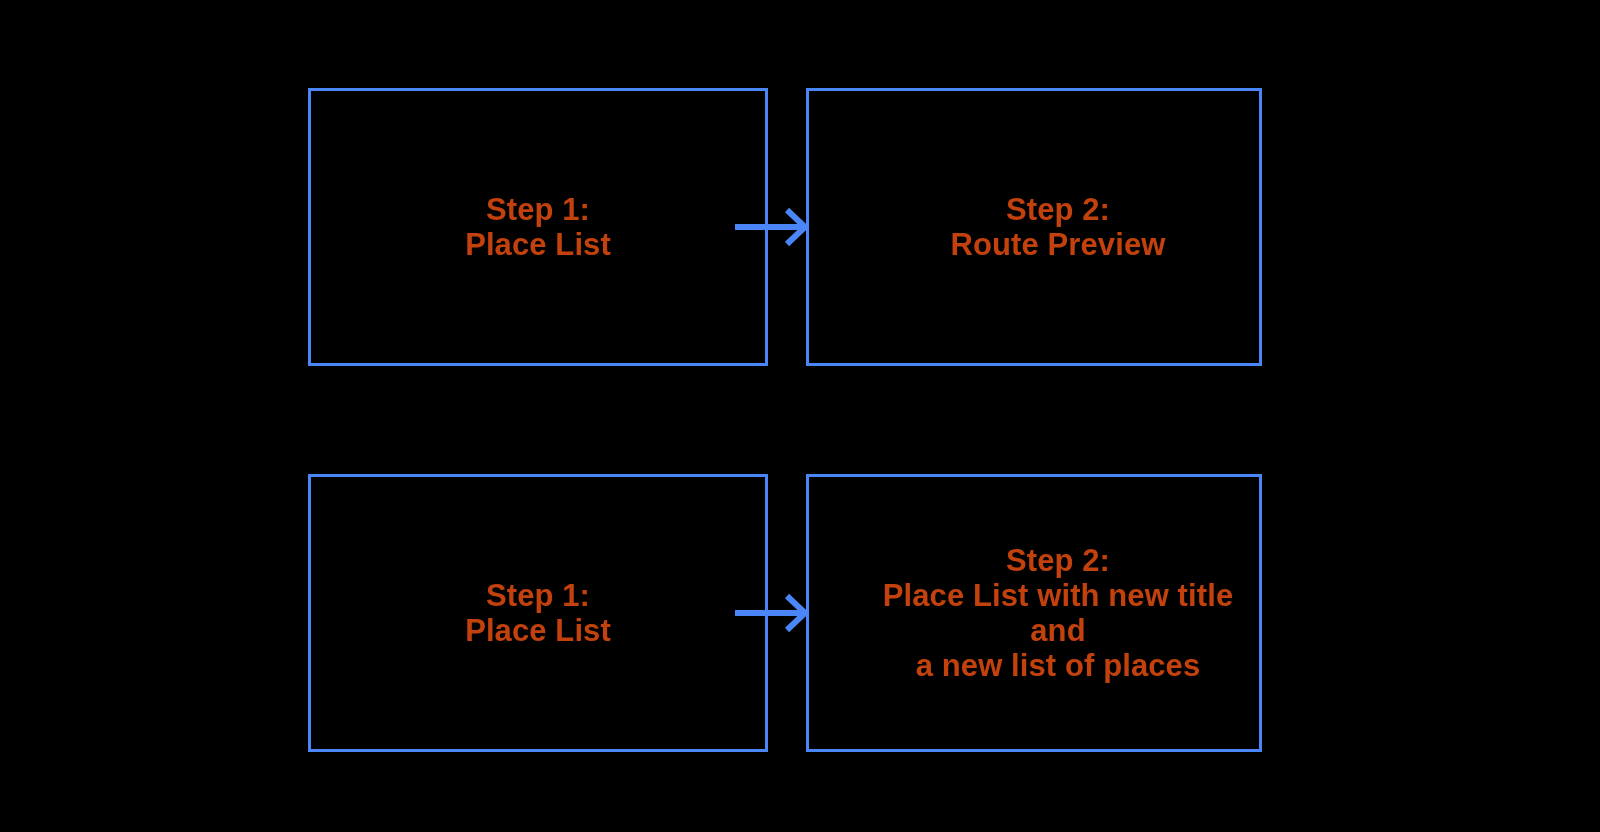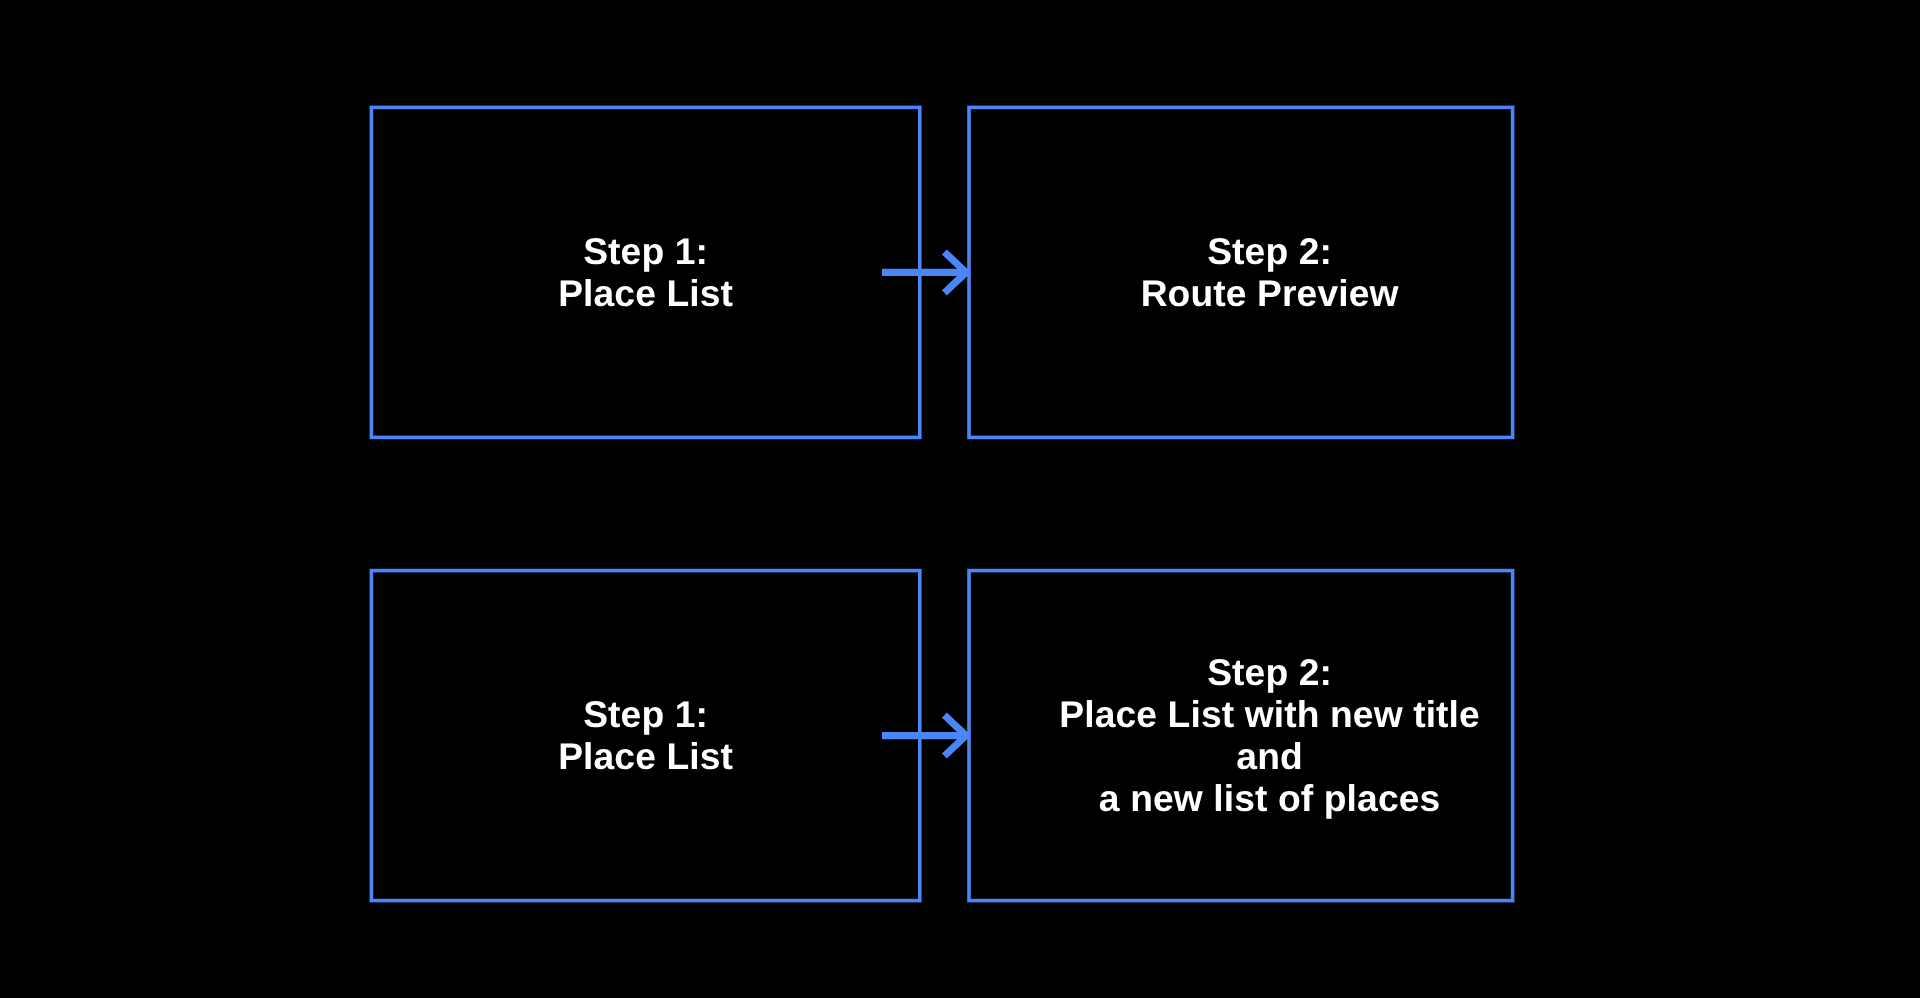--- a/index.html
+++ b/index.html
@@ -40,21 +40,21 @@
     background: transparent;
     display: flex;
     align-items: center;
     justify-content: center;
     text-align: center;
   }
   .step-box.box-left  { left: 308px; width: 460px; }
   .step-box.box-right { left: 806px; width: 456px; padding-left: 48px; }
 
   .step-label {
-    color: #ffffff;
+    color: #c2410c;
     font-size: 31px;
     font-weight: bold;
     line-height: 35px;
     letter-spacing: 0.1px;
     white-space: pre-line;
     padding: 0 10px;
   }
 
   
   .arrow-connector {

